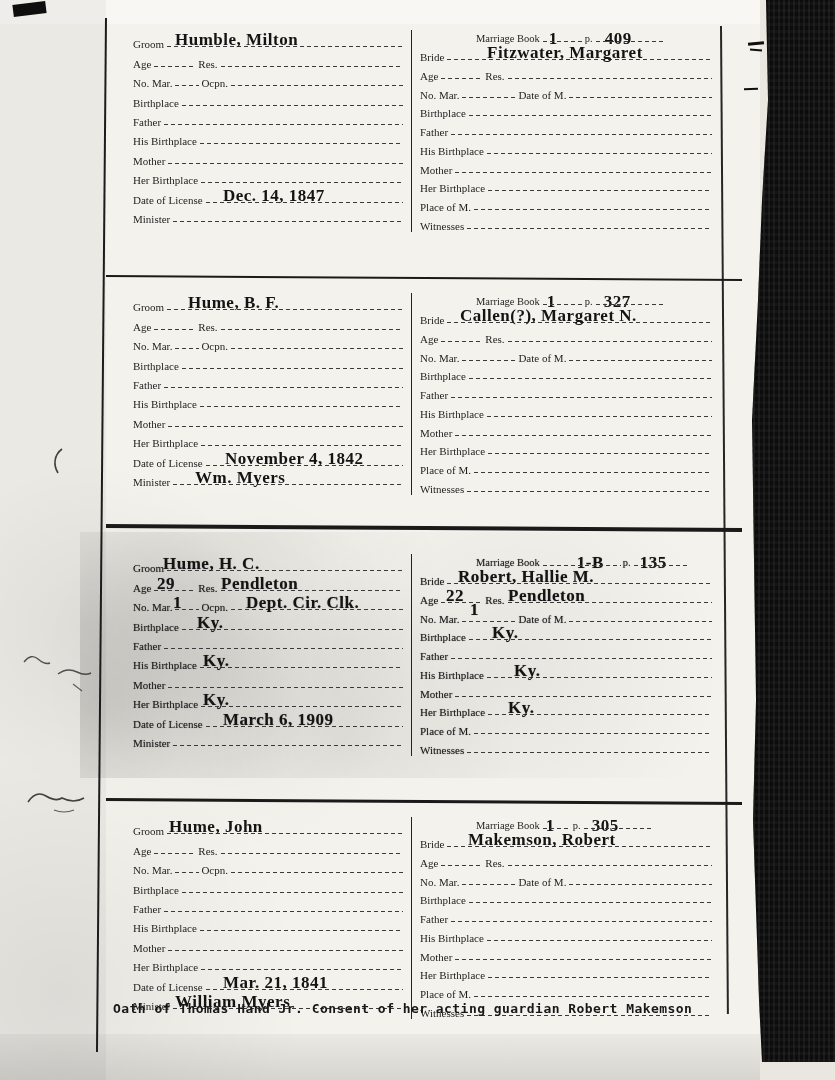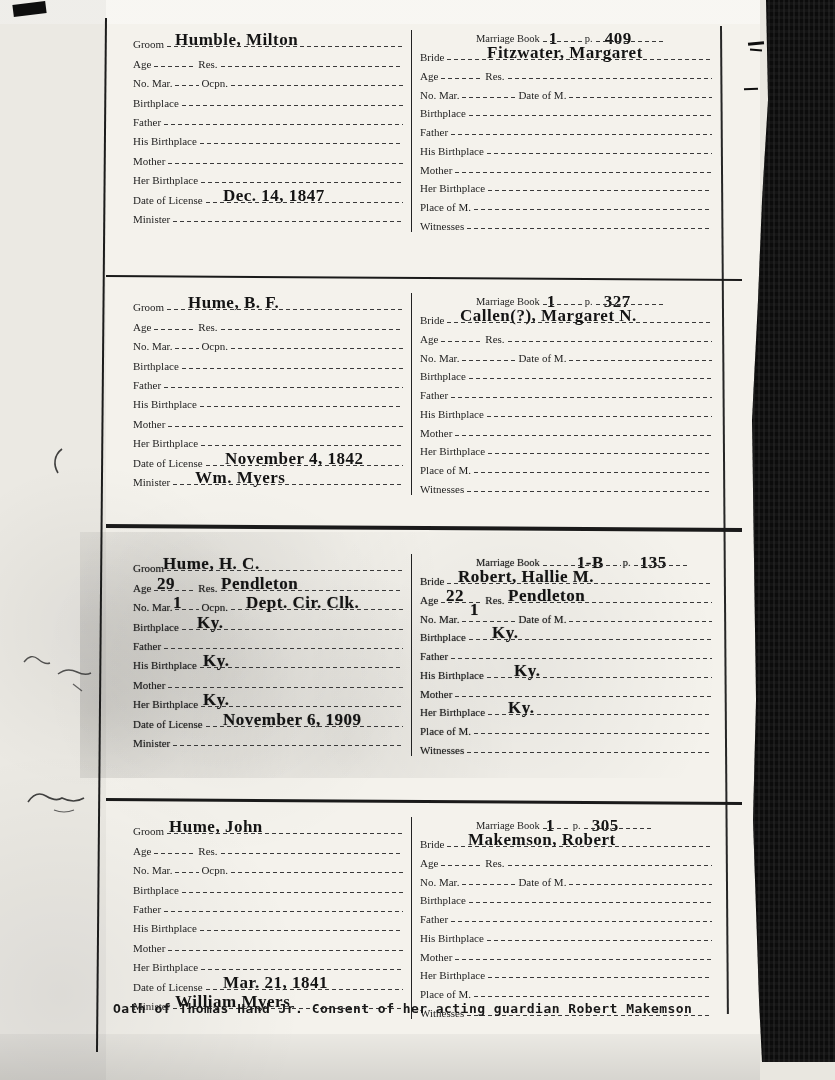--- a/index.html
+++ b/index.html
@@ -348,21 +348,21 @@
           <span class="lead"></span>
         </div>
       <div class="row">
         <span class="lbl">Her Birthplace</span>
           <span class="lead"></span>
         <span class="val" style="left:70px">Ky.</span>
       </div>
       <div class="row">
         <span class="lbl">Date of License</span>
           <span class="lead"></span>
-        <span class="val" style="left:90px">November 6, 1909</span>
+        <span class="val" style="left:90px">March 6, 1909</span>
       </div>
       <div class="row">
           <span class="lbl">Minister</span>
           <span class="lead"></span>
         </div>
     </div>
     <div class="bcol">
       <div class="row bookrow">
         <span class="lbl mb">Marriage Book</span>
         <span class="lead fx" style="flex-basis:80px">

